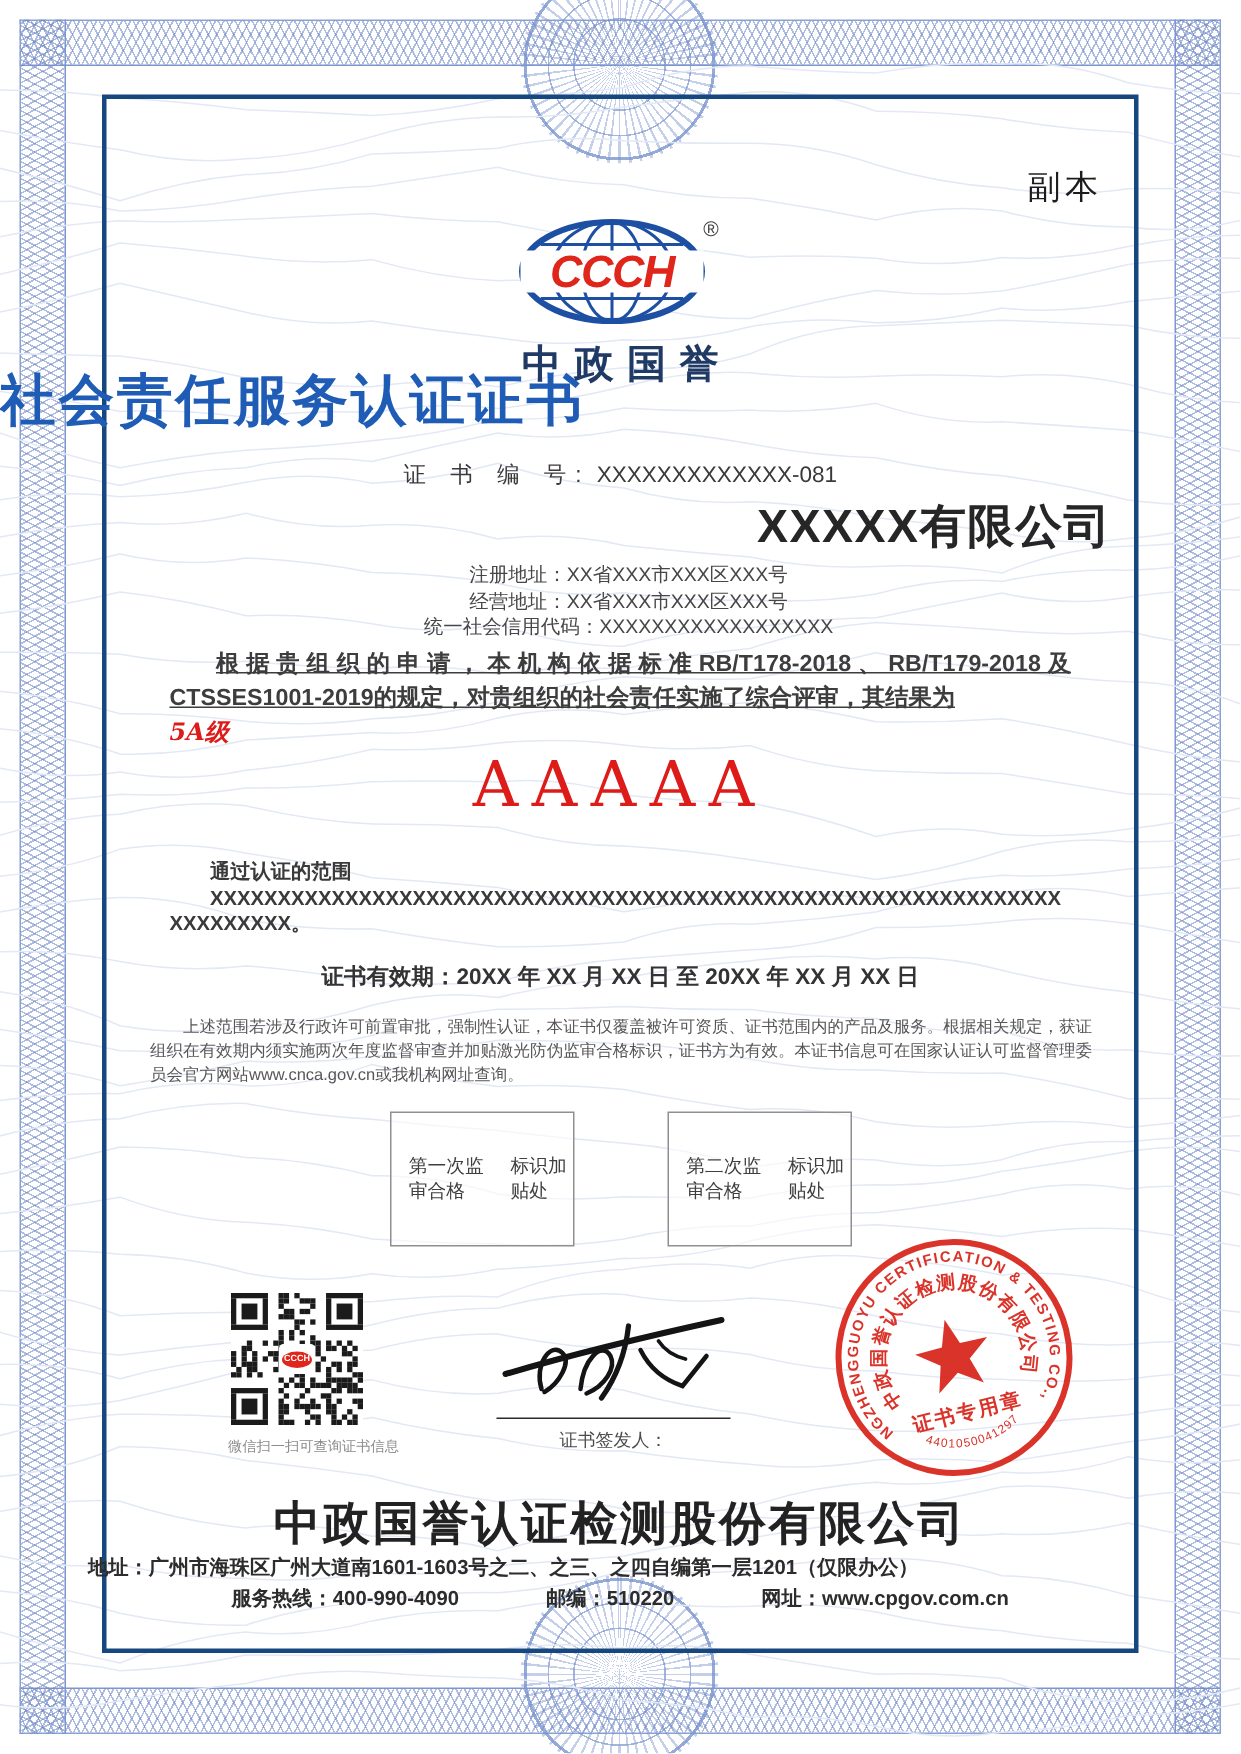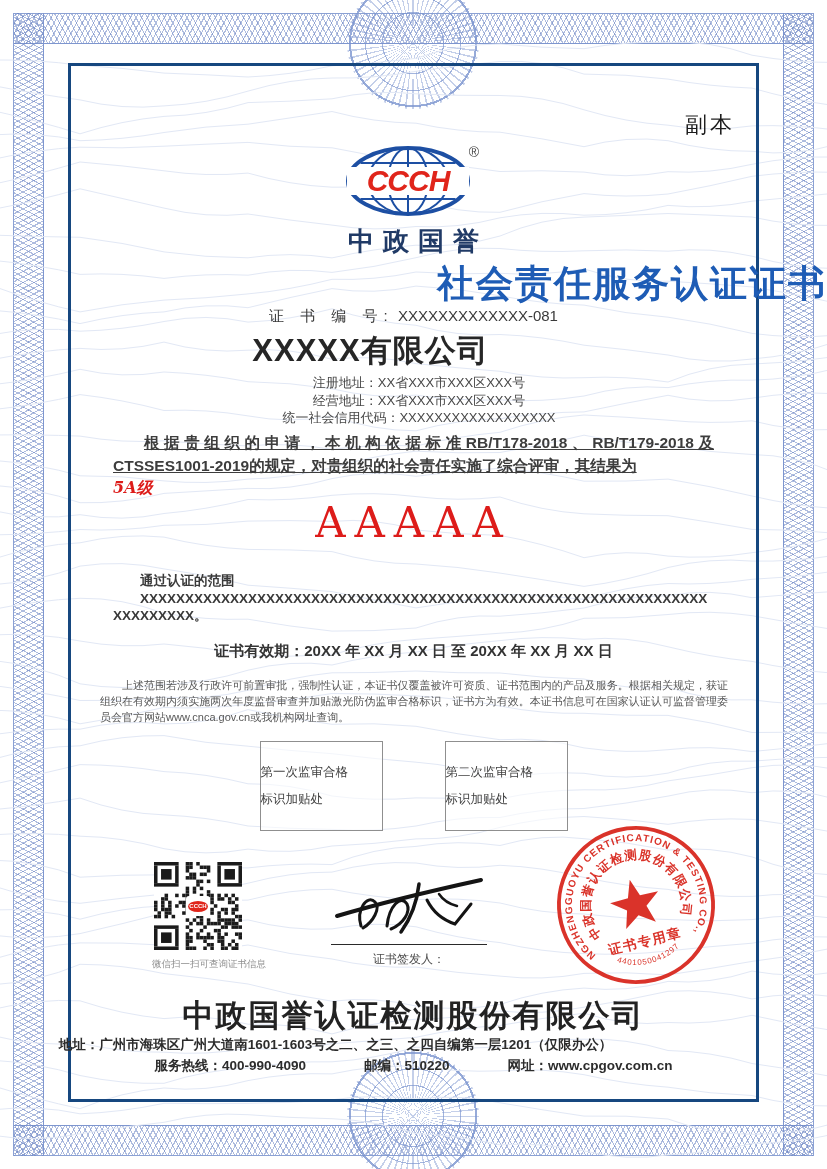--- a/index.html
+++ b/index.html
@@ -39,43 +39,43 @@
   #contours path{fill:none;stroke:#e2e8f5;stroke-width:1;}
 
   
   .content{position:absolute;z-index:5;left:0;top:0;width:827px;height:1169px;}
   .abs{position:absolute;}
   .copy-label{right:92px;top:110px;font-family:"DejaVu Serif",serif;font-size:22px;color:#1c1c1c;letter-spacing:3px;}
 
   .logo-block{left:0;top:143px;width:827px;text-align:center;}
   .brand-name{margin-top:3px;font-size:26px;font-weight:700;color:#203a66;letter-spacing:9px;margin-right:-9px;}
 
-  .title{left:0;top:259px;width:827px;text-align:right;font-size:37px;font-weight:700;color:var(--title-blue);letter-spacing:2px;}
+  .title{left:0;top:242px;width:827px;text-align:left;font-size:37px;font-weight:700;color:var(--title-blue);letter-spacing:2px;}
   .cert-no{left:0;top:307px;width:827px;text-align:center;font-size:15px;color:#3a3a3a;}
   .cert-no .lbl{letter-spacing:6px;}
-  .company{left:0;top:330px;width:741px;text-align:center;font-size:31px;font-weight:700;color:#262626;letter-spacing:1px;}
+  .company{left:0;top:330px;width:741px;text-align:right;font-size:31px;font-weight:700;color:#262626;letter-spacing:1px;}
   .addr{left:0;top:374px;width:827px;text-align:center;font-size:13px;color:#474747;line-height:17.5px;padding-left:11px;}
 
   .statement-wrap{left:113px;top:431px;width:601px;}
   .statement{font-size:15.5px;font-weight:700;color:var(--ink);line-height:23px;text-align:justify;text-indent:2em;text-decoration:underline;}
   .grade{margin-top:1px;font-family:"DejaVu Serif",serif;font-size:16px;font-weight:700;color:#dd1c1a;font-style:italic;}
   .aaaaa{left:0;top:498px;width:827px;text-align:center;font-family:"DejaVu Serif",serif;font-size:42px;font-weight:400;color:#dd1c1a;letter-spacing:9px;}
 
   .scope-wrap{left:113px;top:572px;width:601px;font-size:13.5px;font-weight:700;color:#3a3a3a;line-height:17.5px;}
   .scope-title{text-indent:2em;}
   .scope-value{word-break:break-all;text-indent:2em;}
 
   .validity{left:0;top:642px;width:827px;text-align:center;font-size:15px;font-weight:700;color:#333;}
 
   .disclaimer{left:100px;top:678px;width:628px;font-size:11px;color:#575757;line-height:15.8px;text-align:justify;text-indent:2em;}
 
   .boxes{left:0;top:741px;width:827px;display:flex;justify-content:center;gap:62px;}
   .sticker-box{width:123px;height:90px;border:1px solid #8f8f8f;background:rgba(255,255,255,.6);
-    display:flex;flex-direction:column;justify-content:center;gap:10px;
-    font-size:12.5px;color:#3f3f3f;}
+    display:flex;align-items:center;justify-content:center;gap:10px;
+    font-size:12.5px;color:#3f3f3f;padding-left:12px;}
 
   .qr-block{left:152px;top:862px;width:92px;text-align:center;}
   .qr-wrap{position:relative;width:88px;height:88px;margin:0 auto;background:#fff;}
   .qr-logo{position:absolute;left:32px;top:34px;width:24px;height:20px;background:#fff;border-radius:3px;
     display:flex;flex-direction:column;align-items:center;justify-content:center;}
   .qr-logo .oval{width:20px;height:11px;background:var(--brand-red);border-radius:50%;
     color:#fff;font-size:6px;font-weight:700;line-height:11px;text-align:center;}
   .qr-caption{margin-top:8px;font-size:9.5px;color:#8d8d8d;white-space:nowrap;}
 
   .sign-block{left:331px;top:866px;width:156px;text-align:center;}

